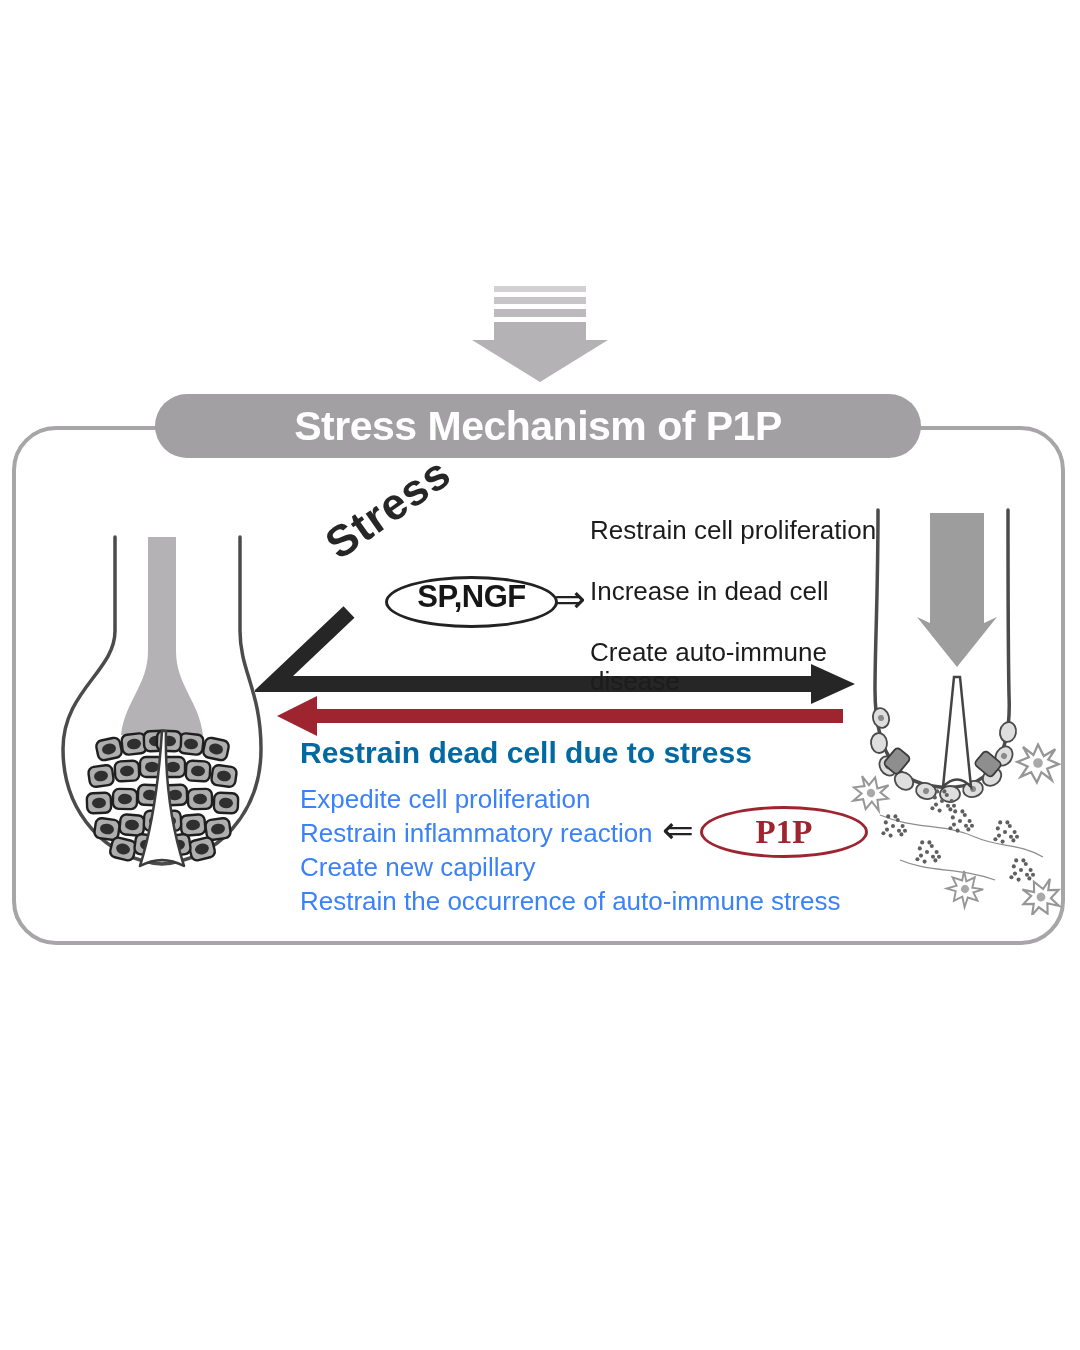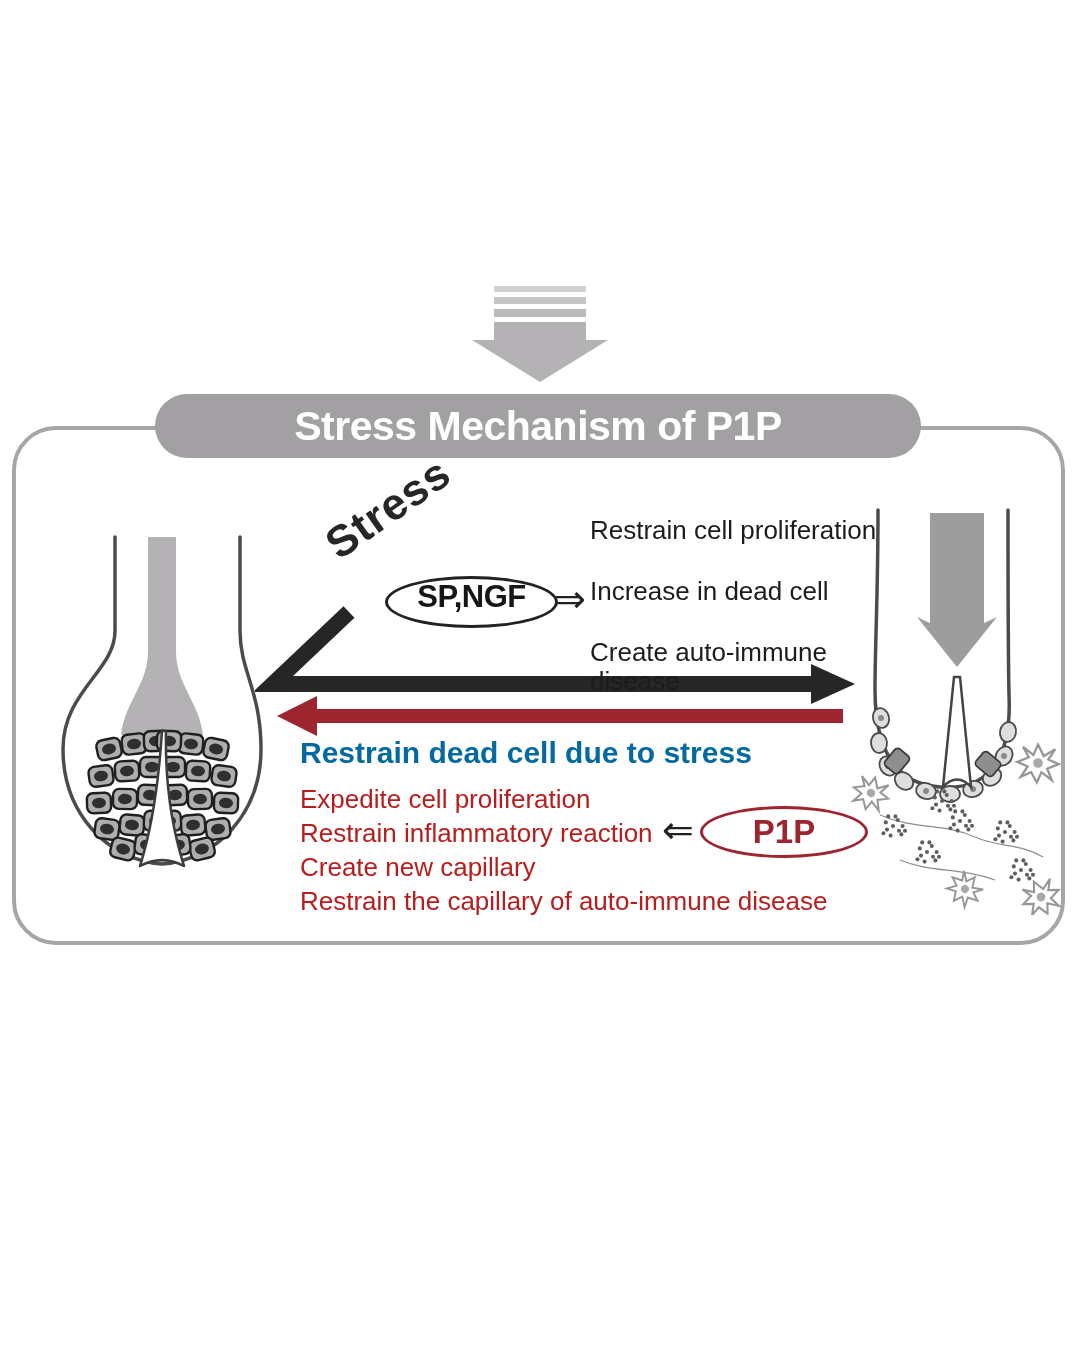--- a/index.html
+++ b/index.html
@@ -33,27 +33,27 @@
   .spngf span{font-size:31px;font-weight:bold;color:#161616;letter-spacing:-0.5px;}
   .imply-right{left:554px;top:577px;font-size:38px;color:#222;z-index:4;}
 
   .effects-top{left:590px;top:484px;width:310px;margin:0;padding:0;list-style:none;
                font-size:26px;line-height:29px;color:#1c1c1c;}
   .effects-top li{margin-bottom:7px;margin-top:32px;}
 
   .red-headline{left:300px;top:736px;font-size:30px;font-weight:bold;color:#0369a1;}
 
   .effects-bottom{left:300px;top:786px;width:620px;margin:0;padding:0;list-style:none;
-                  font-size:26px;line-height:26px;color:#b91c1c;}
+                  font-size:26px;line-height:26px;color:#3b82f6;}
   .effects-bottom li{margin-bottom:8px;}
 
   .imply-left{left:662px;top:808px;font-size:38px;color:#222;z-index:4;}
   .p1p{left:700px;top:806px;width:162px;height:46px;border:3px solid #9e2430;border-radius:50%;
        background:#fff;display:flex;align-items:center;justify-content:center;z-index:4;}
-  .p1p span{font-size:33px;font-weight:bold;color:#9e2430;}
+  .p1p span{font-size:33px;font-weight:bold;color:#9e2430;font-family:Liberation Serif, serif;}
 
   
   .outline{fill:none;stroke:#4b4b4b;stroke-width:3.5;stroke-linecap:round;}
   .shaft{fill:#b4b2b4;}
   .shaft2{fill:#9e9d9e;}
   .cleft{fill:#fff;stroke:#3c3c3c;stroke-width:2.5;stroke-linejoin:round;}
   .spike{fill:#fff;stroke:#444;stroke-width:2.5;}
   .cell-body{fill:#aeaeae;stroke:#1f1f1f;stroke-width:2.4;}
   .cell-nucleus{fill:#2f2f2f;}
   .rb-cell{fill:#dedede;stroke:#4a4a4a;stroke-width:1.8;}
@@ -384,21 +384,21 @@
     <li>Increase in dead cell</li>
     <li>Create auto-immune disease</li>
   </ul>
 
   <div class="abs red-headline">Restrain dead cell due to stress</div>
 
   <ul class="abs effects-bottom">
     <li>Expedite cell proliferation</li>
     <li>Restrain inflammatory reaction</li>
     <li>Create new capillary</li>
-    <li>Restrain the capillary of auto-immune disease</li>
+    <li>Restrain the occurrence of auto-immune stress</li>
   </ul>
 
   <div class="abs imply-left">⇐</div>
   <div class="abs p1p">
     <span>P1P</span>
   </div>
 
 </div>
 
 </body></html>

